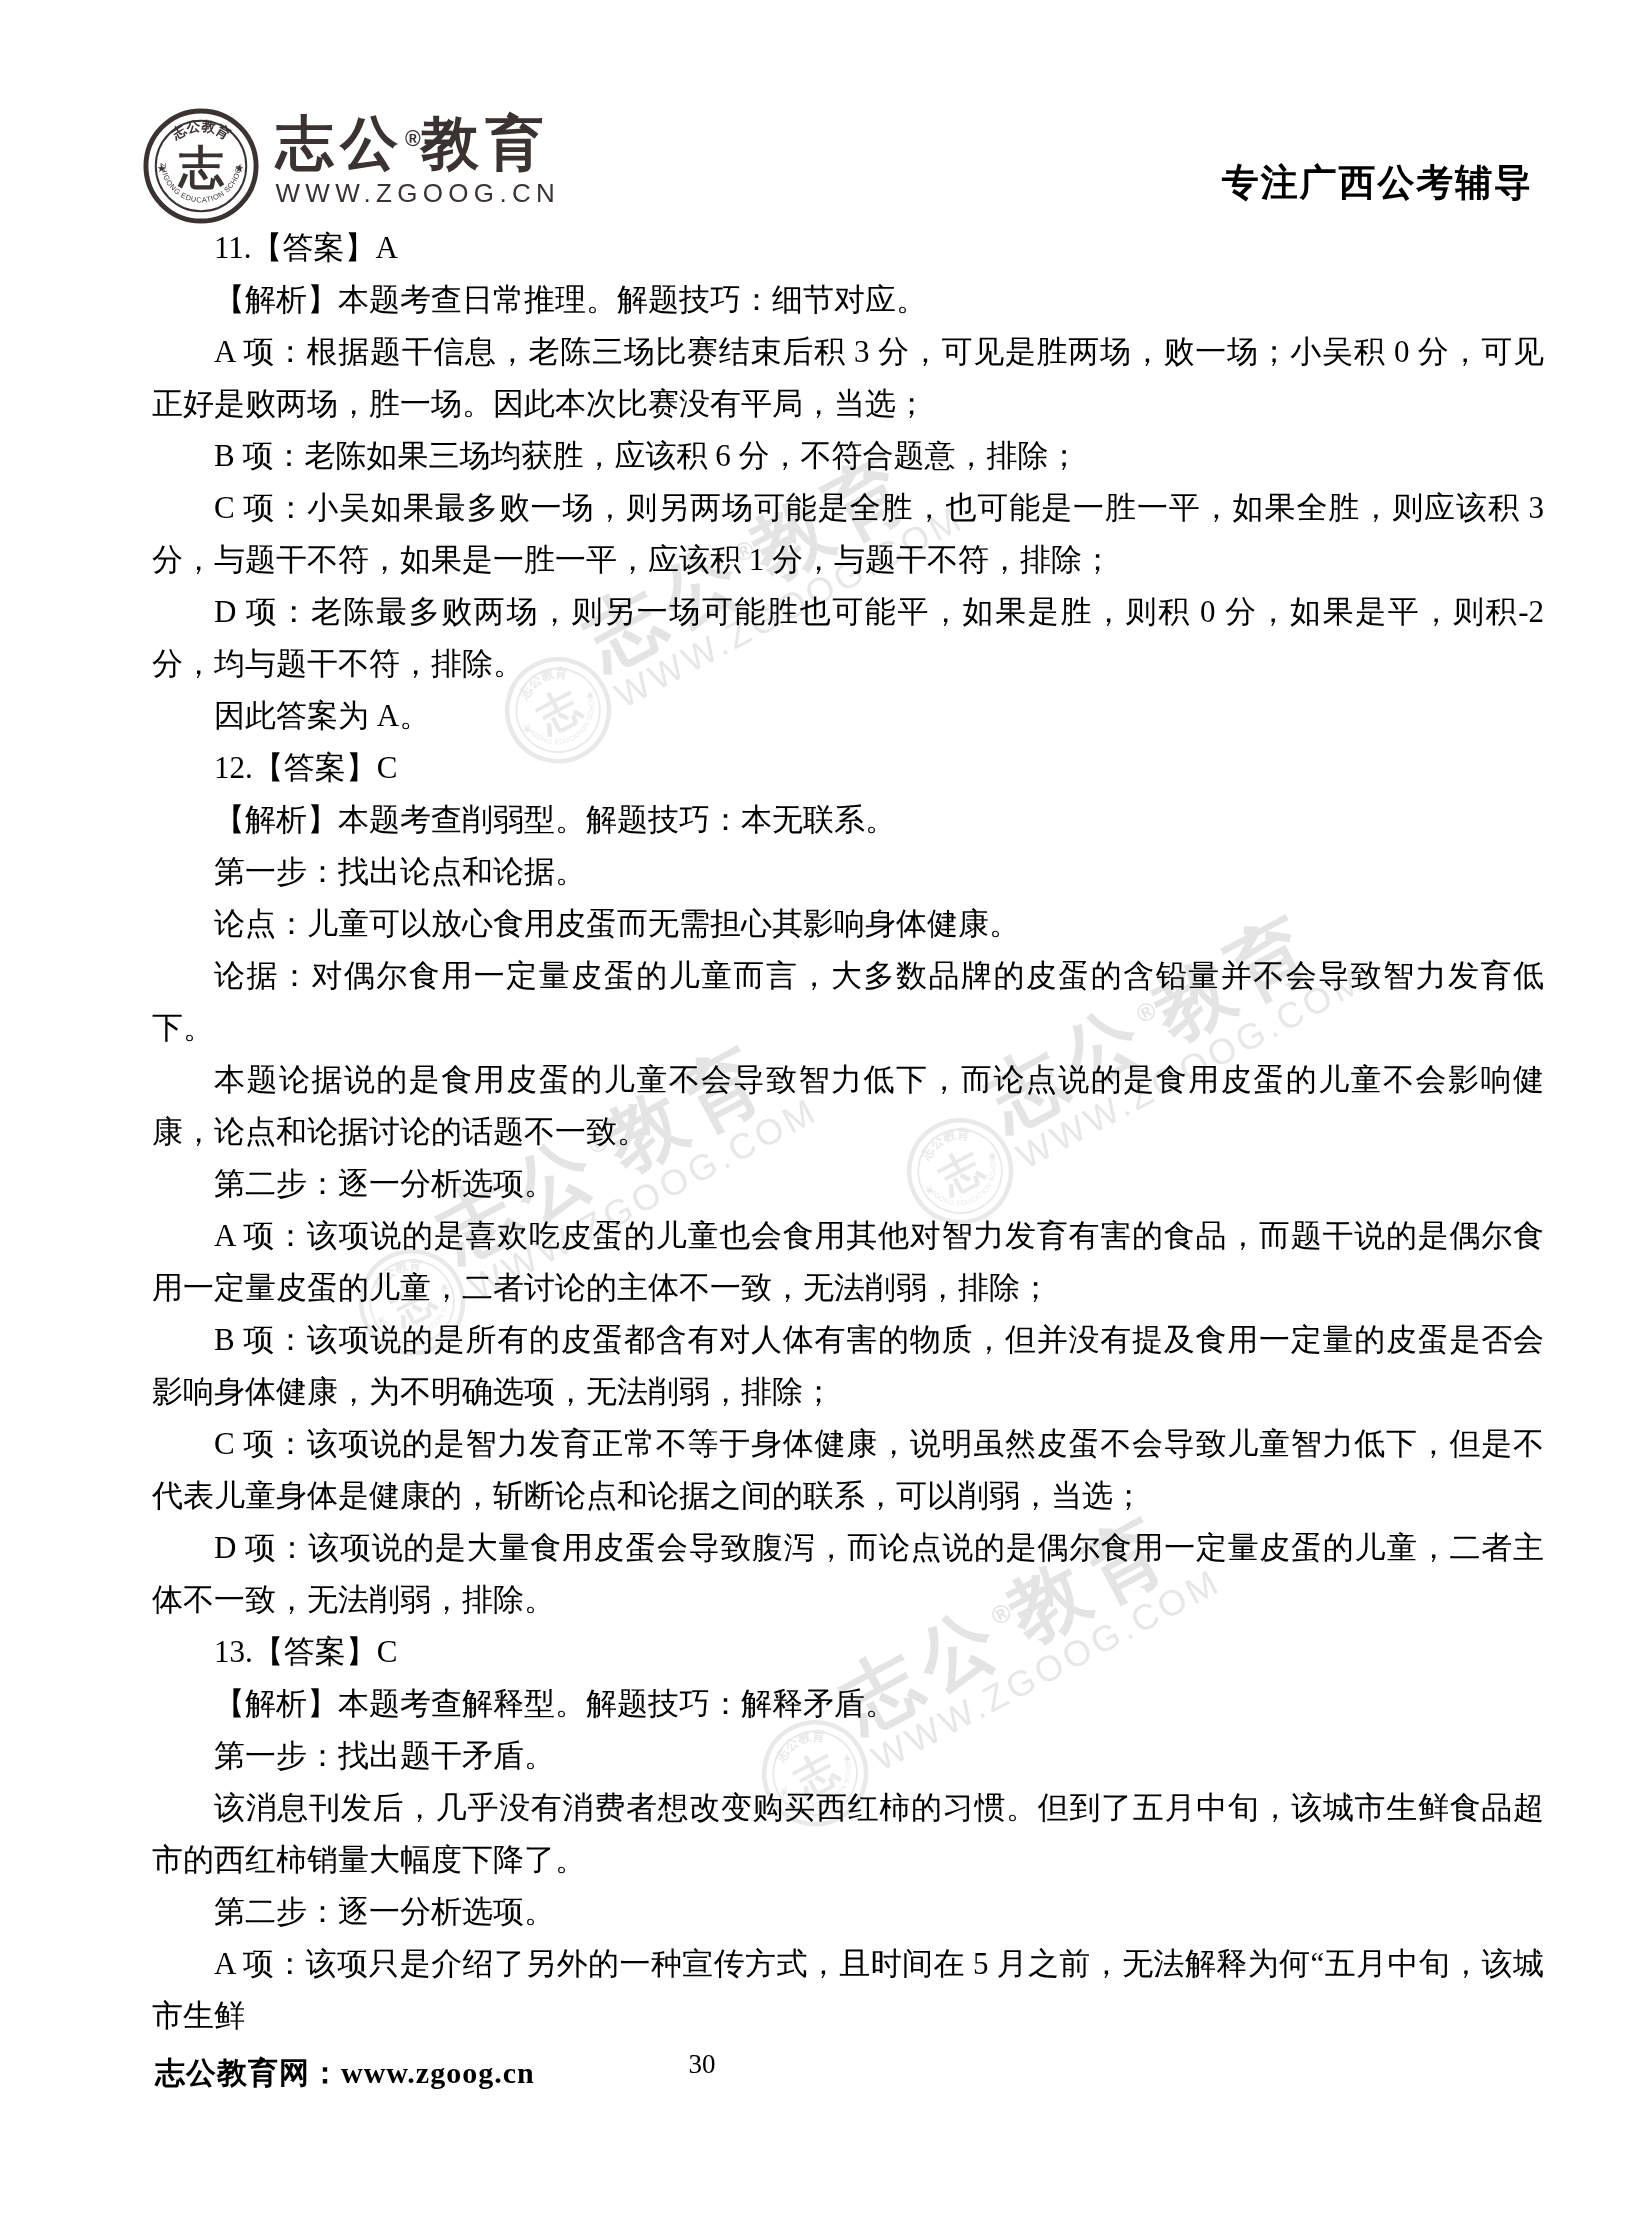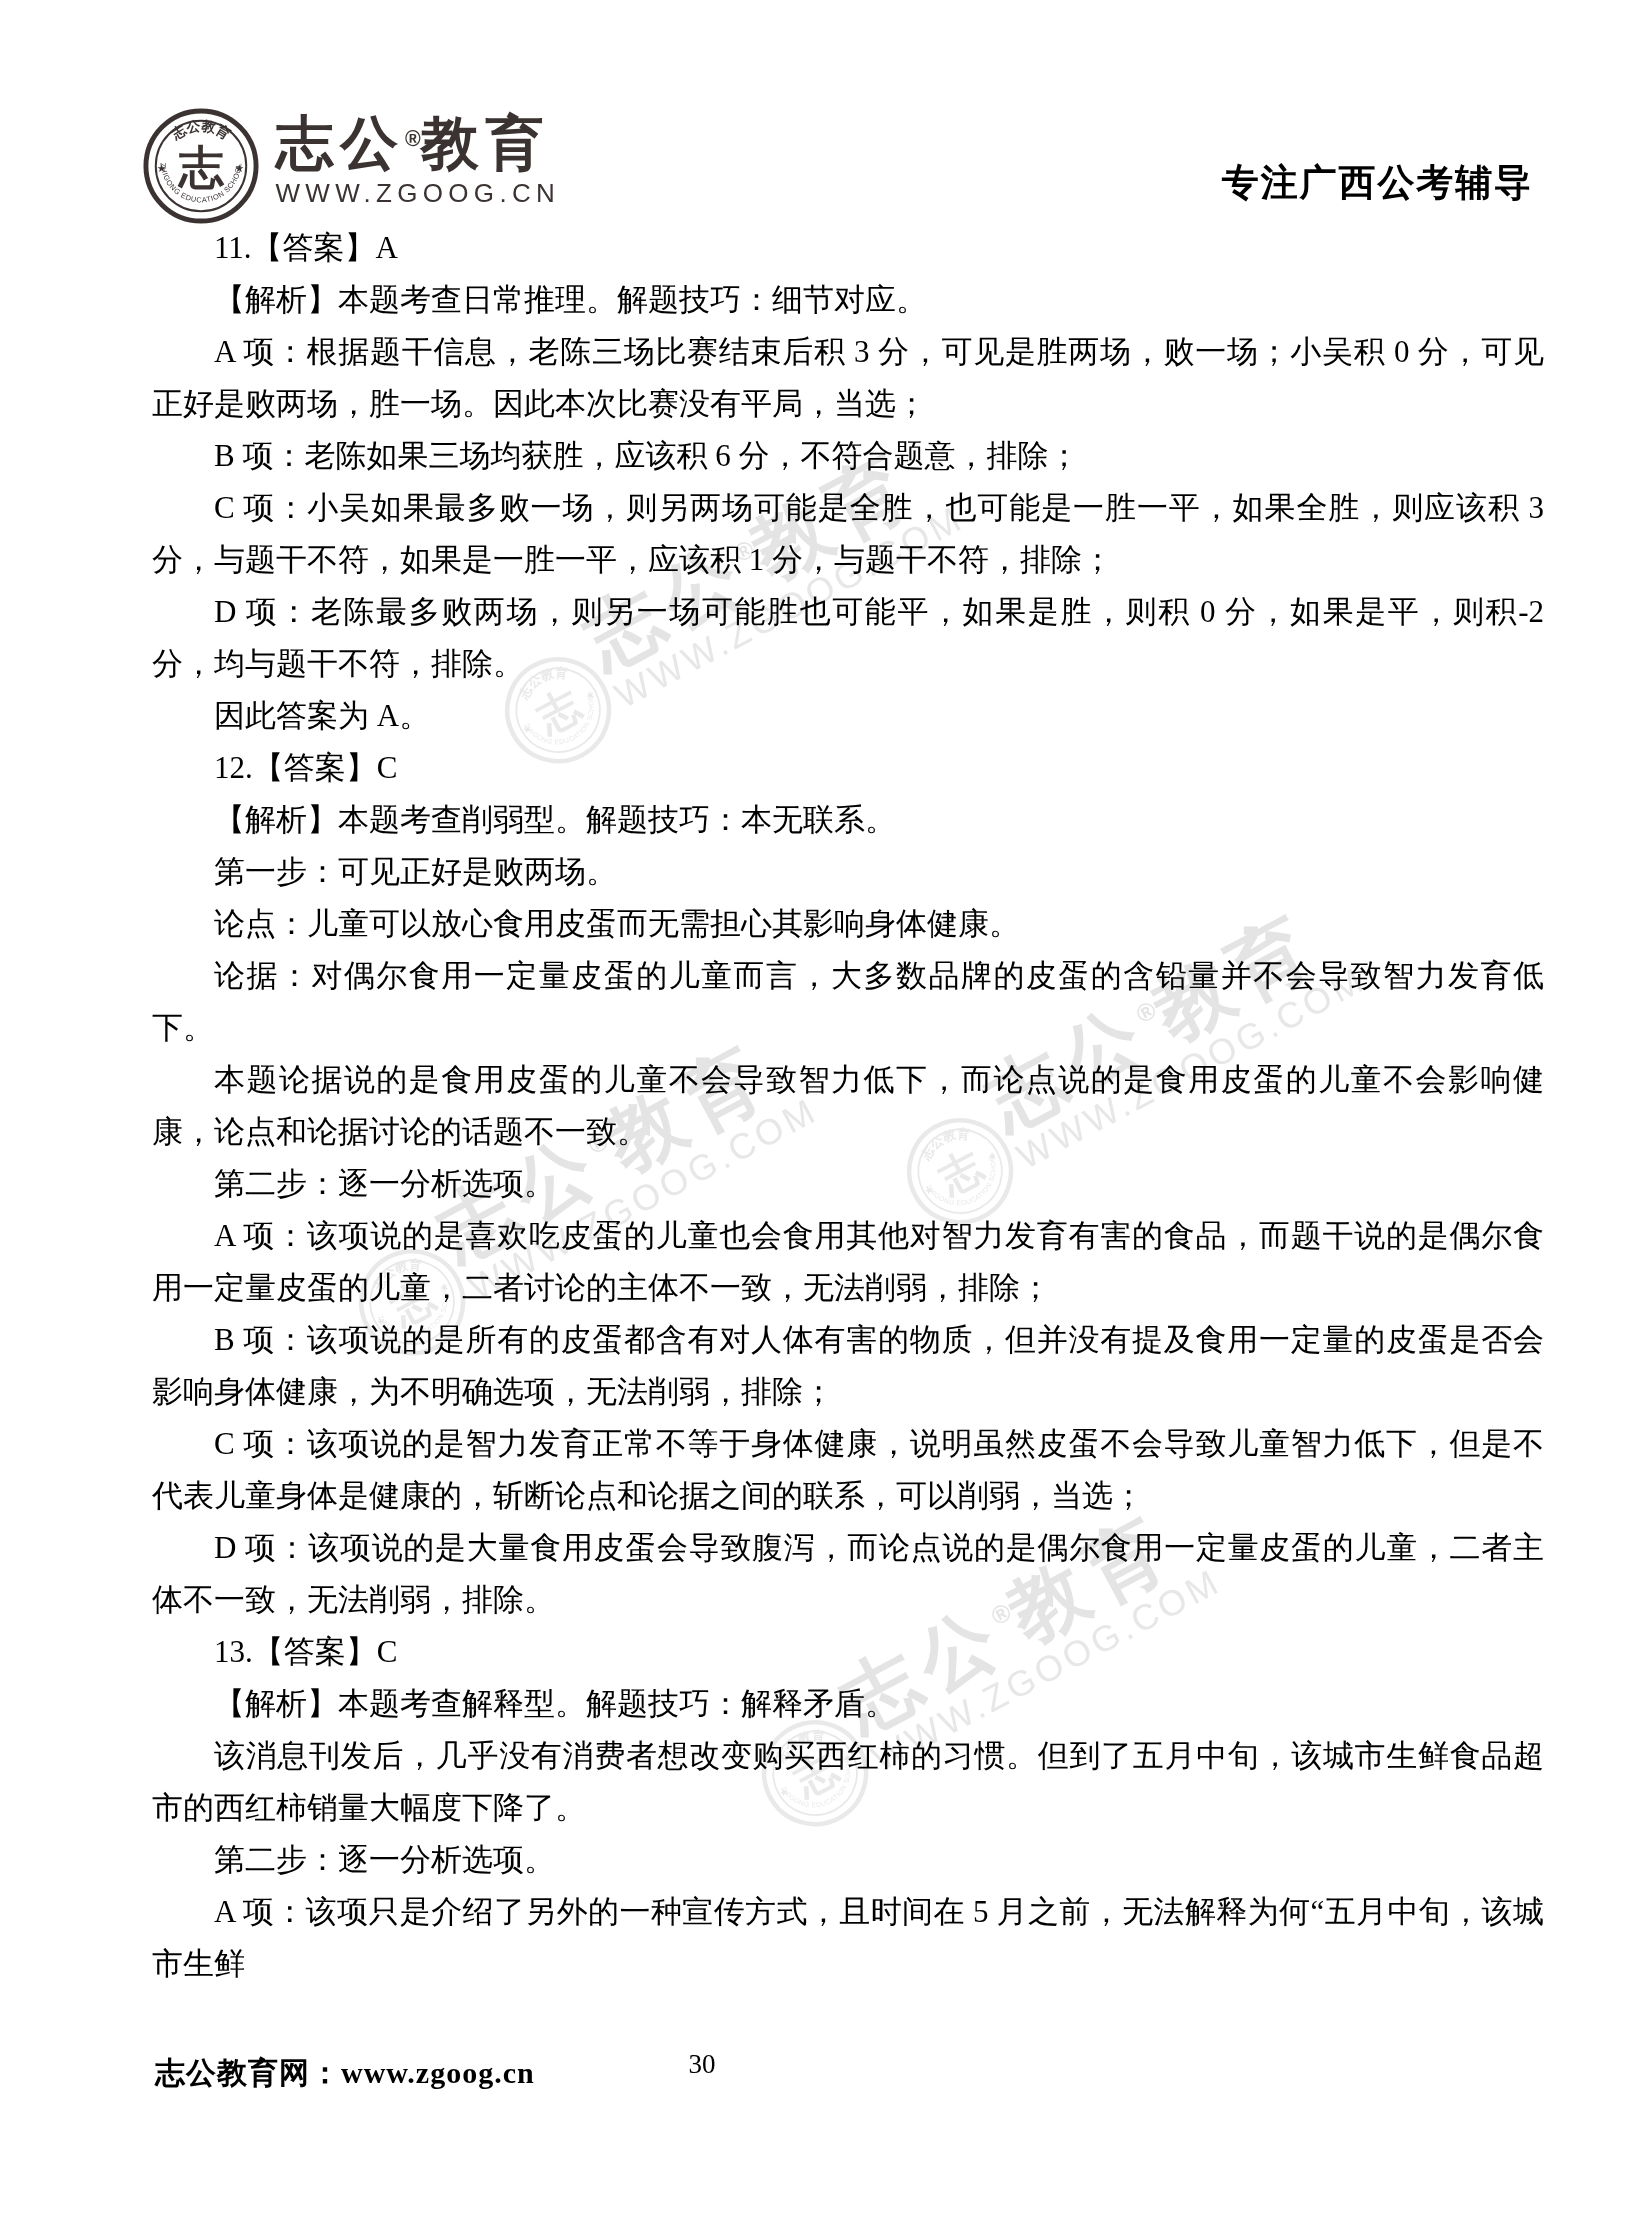--- a/index.html
+++ b/index.html
@@ -122,33 +122,34 @@
       <p class="para">【解析】本题考查日常推理。解题技巧：细节对应。</p>
       <p class="para">A 项：根据题干信息，老陈三场比赛结束后积 3 分，可见是胜两场，败一场；小吴积 0 分，可见正好是败两场，胜一场。因此本次比赛没有平局，当选；</p>
       <p class="para">B 项：老陈如果三场均获胜，应该积 6 分，不符合题意，排除；</p>
       <p class="para">C 项：小吴如果最多败一场，则另两场可能是全胜，也可能是一胜一平，如果全胜，则应该积 3 分，与题干不符，如果是一胜一平，应该积 1 分，与题干不符，排除；</p>
       <p class="para">D 项：老陈最多败两场，则另一场可能胜也可能平，如果是胜，则积 0 分，如果是平，则积-2 分，均与题干不符，排除。</p>
       <p class="para">因此答案为 A。</p>
     </section>
     <section>
       <p class="para">12.【答案】C</p>
       <p class="para">【解析】本题考查削弱型。解题技巧：本无联系。</p>
-      <p class="para">第一步：可见正好是败两场。</p>
+      <p class="para">第一步：找出论点和论据。</p>
       <p class="para">论点：儿童可以放心食用皮蛋而无需担心其影响身体健康。</p>
       <p class="para">论据：对偶尔食用一定量皮蛋的儿童而言，大多数品牌的皮蛋的含铅量并不会导致智力发育低下。</p>
       <p class="para">本题论据说的是食用皮蛋的儿童不会导致智力低下，而论点说的是食用皮蛋的儿童不会影响健康，论点和论据讨论的话题不一致。</p>
       <p class="para">第二步：逐一分析选项。</p>
       <p class="para">A 项：该项说的是喜欢吃皮蛋的儿童也会食用其他对智力发育有害的食品，而题干说的是偶尔食用一定量皮蛋的儿童，二者讨论的主体不一致，无法削弱，排除；</p>
       <p class="para">B 项：该项说的是所有的皮蛋都含有对人体有害的物质，但并没有提及食用一定量的皮蛋是否会影响身体健康，为不明确选项，无法削弱，排除；</p>
       <p class="para">C 项：该项说的是智力发育正常不等于身体健康，说明虽然皮蛋不会导致儿童智力低下，但是不代表儿童身体是健康的，斩断论点和论据之间的联系，可以削弱，当选；</p>
       <p class="para">D 项：该项说的是大量食用皮蛋会导致腹泻，而论点说的是偶尔食用一定量皮蛋的儿童，二者主体不一致，无法削弱，排除。</p>
     </section>
     <section>
       <p class="para">13.【答案】C</p>
       <p class="para">【解析】本题考查解释型。解题技巧：解释矛盾。</p>
+      <p class="para">第一步：找出题干矛盾。</p>
       <p class="para">该消息刊发后，几乎没有消费者想改变购买西红柿的习惯。但到了五月中旬，该城市生鲜食品超市的西红柿销量大幅度下降了。</p>
       <p class="para">第二步：逐一分析选项。</p>
       <p class="para">A 项：该项只是介绍了另外的一种宣传方式，且时间在 5 月之前，无法解释为何“五月中旬，该城市生鲜</p>
     </section>
   </div>
 
   <div class="footer-site"><span>志公教育网：</span><span>www.zgoog.cn</span></div>
   <div class="page-num">30</div>
 
 </div>

